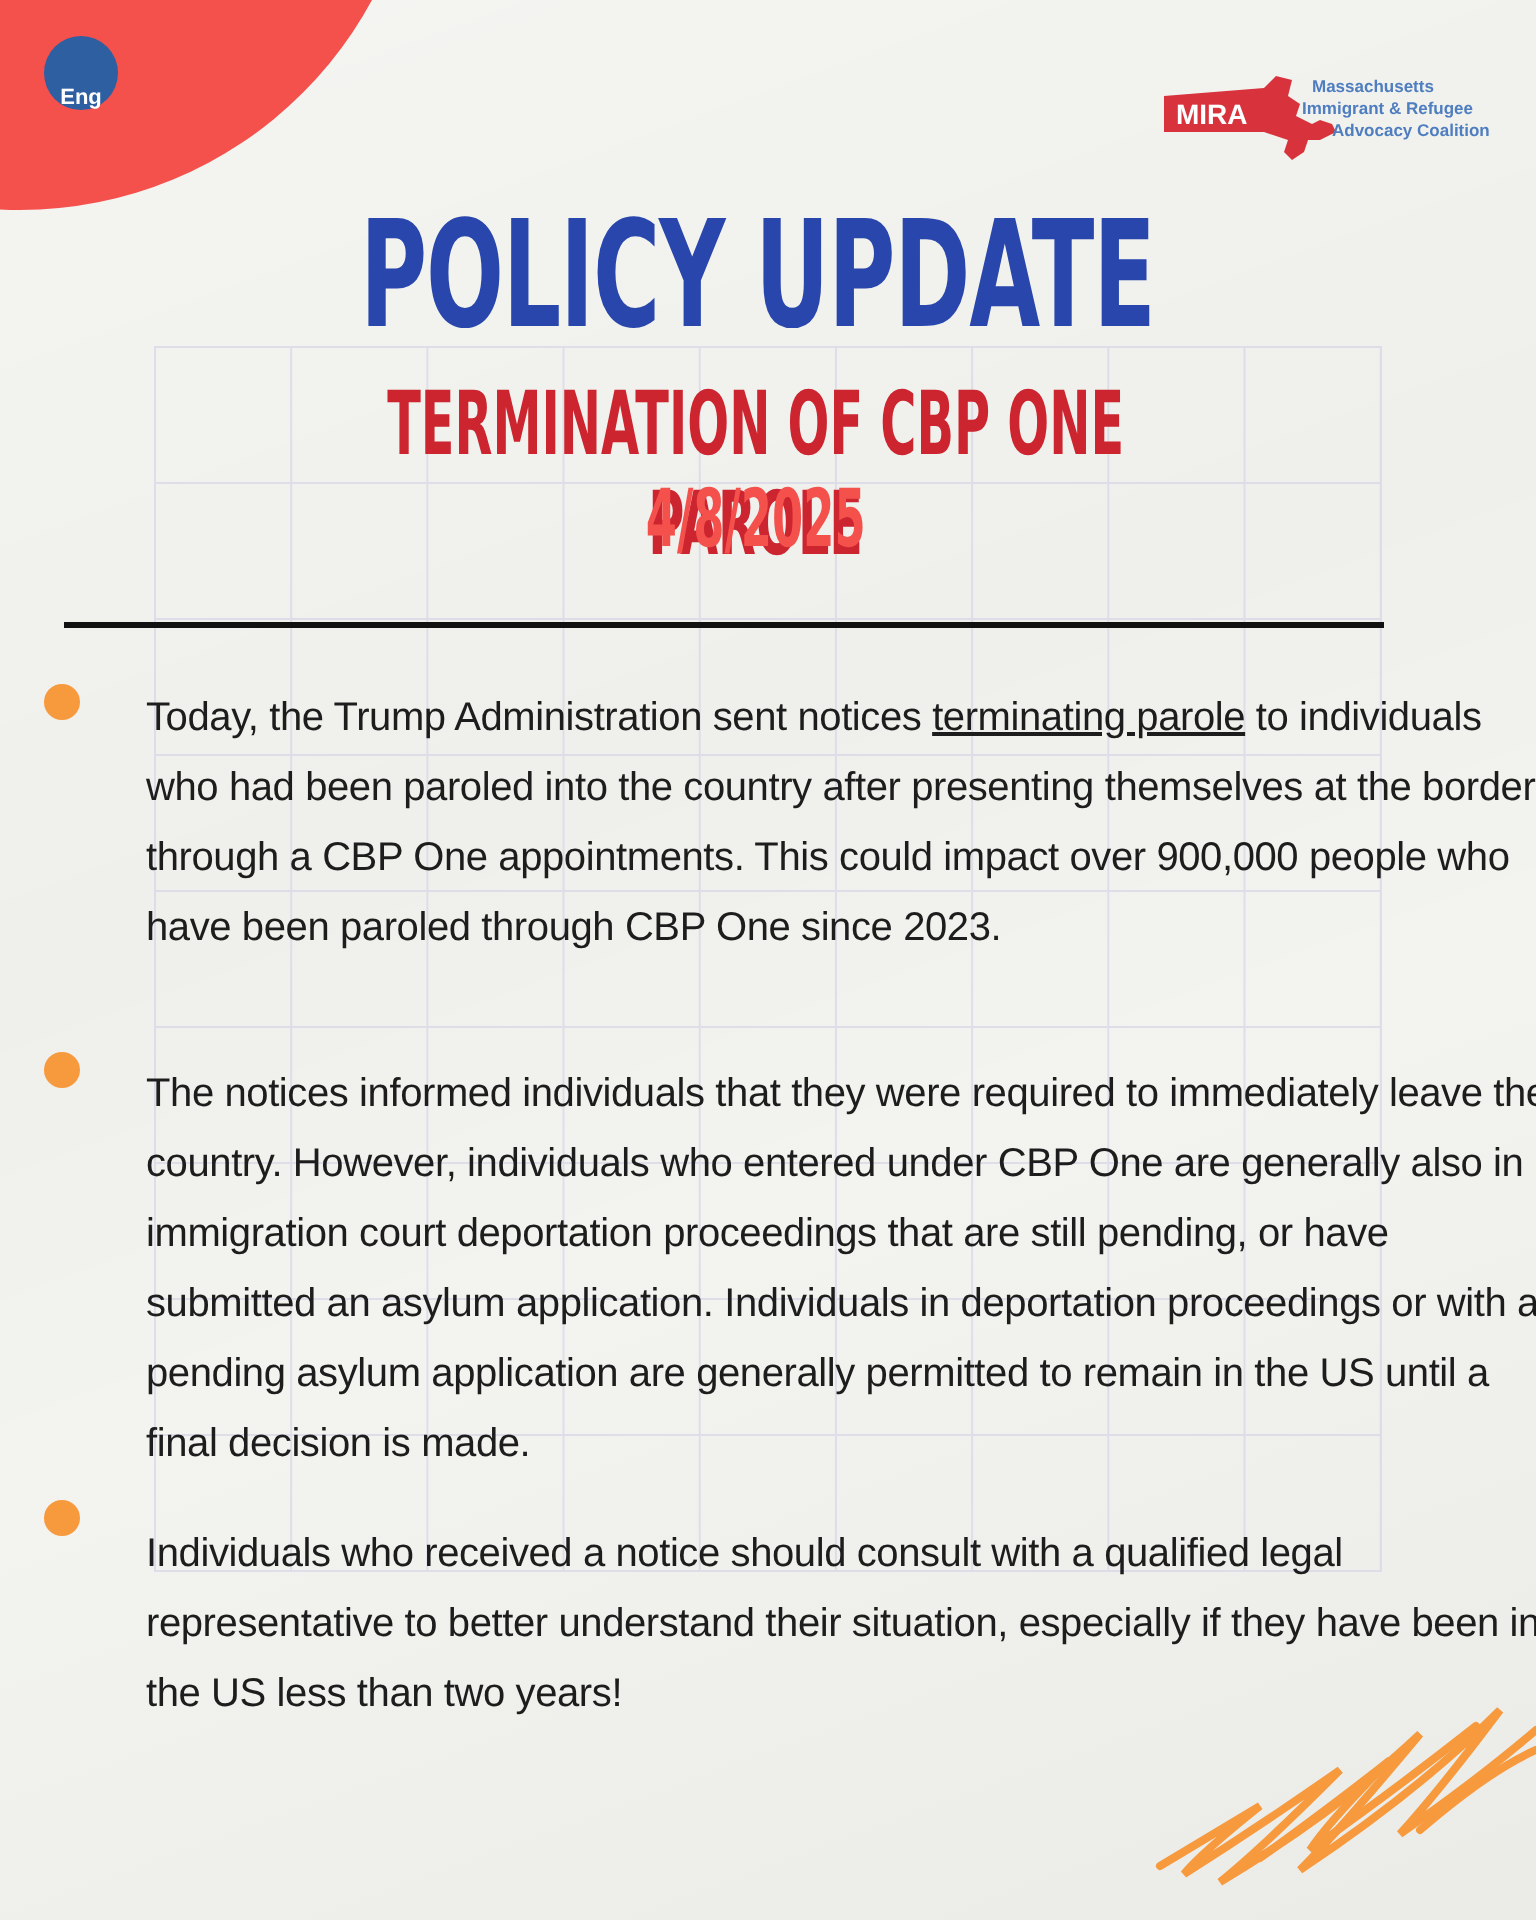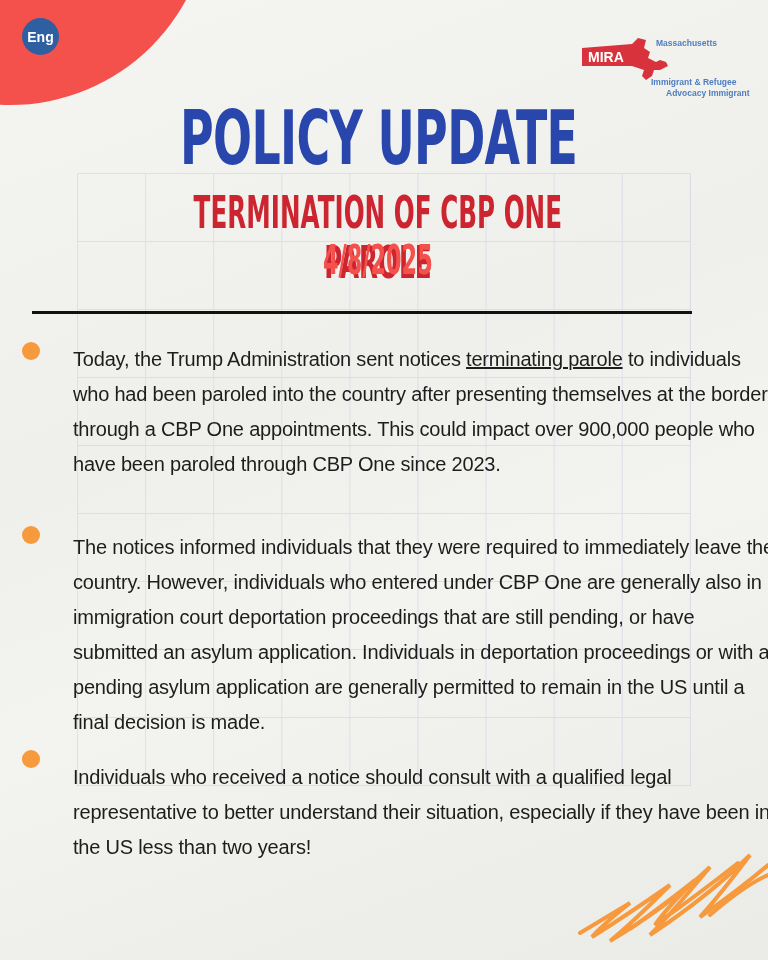--- a/index.html
+++ b/index.html
@@ -24,29 +24,29 @@
       border-bottom: 1px solid #dcdcea;
       opacity: 0.9;
     }
     .corner-circle {
       position: absolute; left: -190px; top: -295px; width: 400px; height: 400px;
       border-radius: 50%; background: #f4514d;
     }
     .lang-badge {
       position: absolute; left: 22px; top: 18px; width: 37px; height: 37px;
       border-radius: 50%; background: #2d5fa1; color: #fff;
-      font-size: 14px; font-weight: bold; display: flex; align-items: center; justify-content: center;
+      font-size: 11px; font-weight: bold; display: flex; align-items: flex-end; justify-content: center;
       cursor: pointer;
     }
     .logo { position: absolute; left: 580px; top: 36px; width: 180px; height: 50px; }
     .logo-text {
       position: absolute; left: 76px; top: 2px; font-size: 8.5px; font-weight: bold;
       color: #4f7ec0; line-height: 11px;
     }
-    .logo-text div:nth-child(2) { margin-left: -5px; margin-top: 28px; }
+    .logo-text div:nth-child(2) { margin-left: -5px; }
     .logo-text div:nth-child(3) { margin-left: 10px; }
     .title {
       position: absolute; left: 0; right: 0; top: 98px; text-align: center;
       font-family: "DejaVu Sans", sans-serif; font-weight: bold; color: #2846ac;
       font-size: 74px; line-height: 80px; letter-spacing: -1px;
       transform: scaleX(0.62); transform-origin: 370px 0;
     }
     .subtitle {
       position: absolute; left: 0; right: 0; top: 188px; text-align: center;
       font-family: "DejaVu Sans", sans-serif; font-weight: bold; color: #cc2530;
@@ -86,21 +86,21 @@
 </div>
 
 <div class="logo">
   <svg width="90" height="50" viewBox="0 0 90 50">
     <path d="M2 12 L52 8 L58 2 L66 4 L64 12 L70 16 L68 22 L76 26 L80 24 L86 26 L88 30 L80 34 L74 34 L72 40 L66 44 L62 40 L64 34 L58 32 L52 30 L2 30 Z" fill="#d8323c"></path>
     <text x="8" y="26" font-family="Liberation Sans, sans-serif" font-weight="bold" font-size="14" fill="#ffffff">MIRA</text>
   </svg>
   <div class="logo-text">
     <div>Massachusetts</div>
     <div>Immigrant &amp; Refugee</div>
-    <div>Advocacy Immigrant</div>
+    <div>Advocacy Coalition</div>
   </div>
 </div>
 
 <div class="title">POLICY UPDATE</div>
 <div class="subtitle">TERMINATION OF CBP ONE PAROLE</div>
 <div class="date">4/8/2025</div>
 
 <div class="divider"></div>
 
 <div class="bullets">

